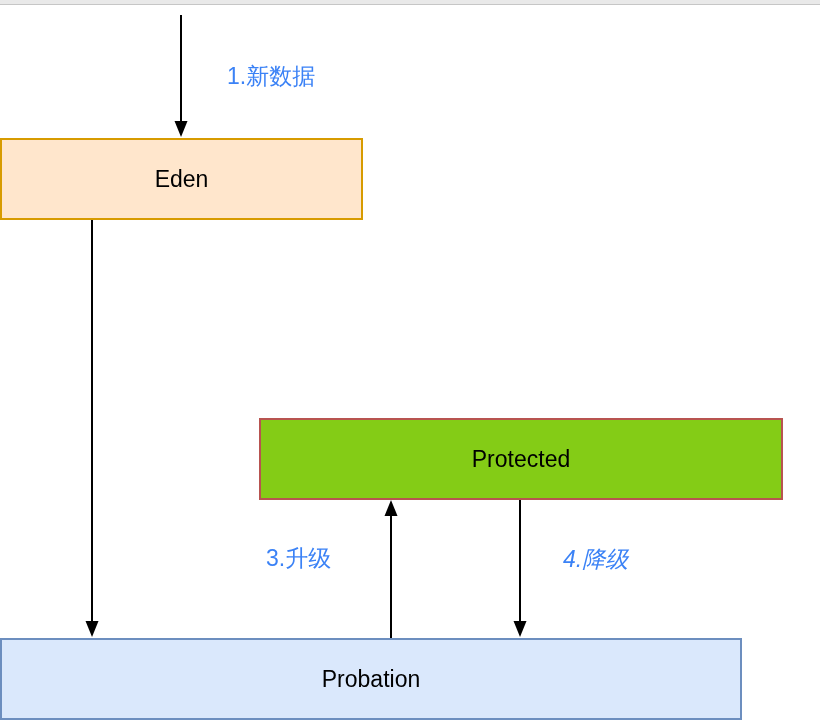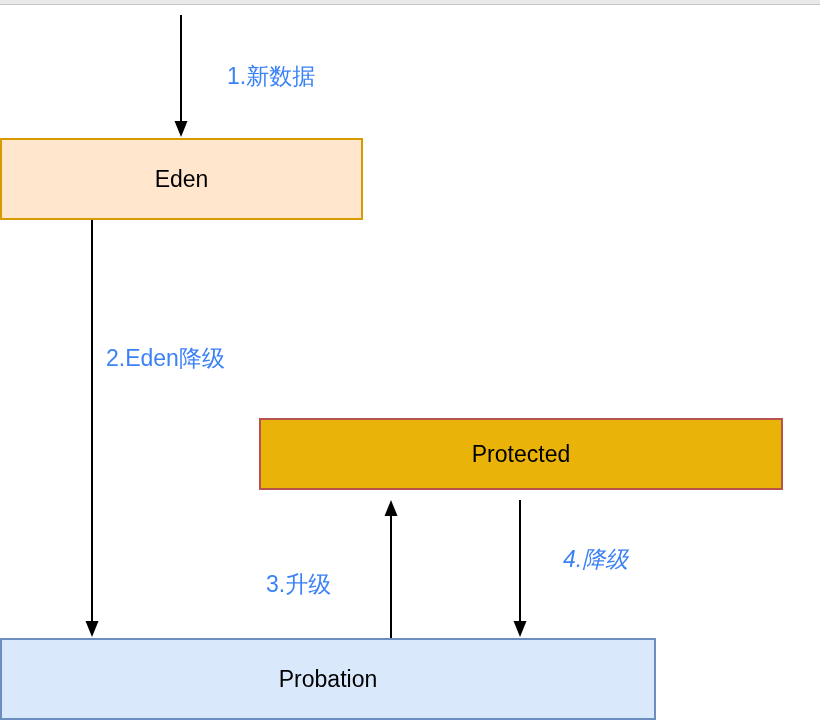--- a/index.html
+++ b/index.html
@@ -34,40 +34,40 @@
     white-space: nowrap;
   }
   .node-eden {
     left: 0px; top: 138px;
     width: 363px; height: 82px;
     background: #ffe6cc;
     border: 2px solid #d79b00;
   }
   .node-protected {
     left: 259px; top: 418px;
-    width: 524px; height: 72px;
-    background: #eab308;
+    width: 524px; height: 82px;
+    background: #84cc16;
     border: 2px solid #b85450;
   }
   .node-probation {
     left: 0px; top: 638px;
-    width: 656px; height: 82px;
+    width: 742px; height: 82px;
     background: #dae8fc;
     border: 2px solid #6c8ebf;
   }
   .edge-label {
     position: absolute;
     font-size: 23px;
     line-height: 28px;
     color: #3b82f6;
     white-space: nowrap;
   }
   .edge-label-1 { left: 227px; top: 62px; }
   .edge-label-2 { left: 106px; top: 344px; }
-  .edge-label-3 { left: 266px; top: 544px; margin-top: 26px; }
+  .edge-label-3 { left: 266px; top: 544px; }
   .edge-label-4 { left: 563px; top: 545px; font-style: italic; }
   .arrows-layer {
     position: absolute;
     left: 0; top: 0;
     width: 820px;
     height: 728px;
     pointer-events: none;
   }
 </style>
 </head>
@@ -107,19 +107,18 @@
   <div class="node node-protected">
     <span>Protected</span>
   </div>
 
   <div class="node node-probation">
     <span>Probation</span>
   </div>
 
   <div class="edge-label edge-label-1">1.新数据</div>
 
-  <div class="edge-label edge-label-2">2.Eden降级</div>
 
   <div class="edge-label edge-label-3">3.升级</div>
 
   <div class="edge-label edge-label-4">4.降级</div>
 
 </div>
 
 </body></html>

